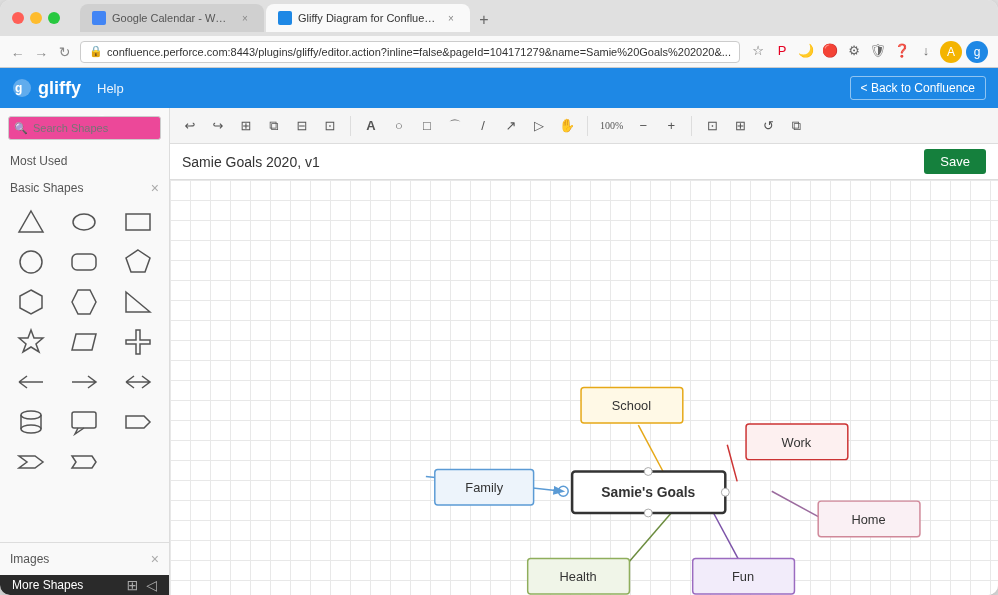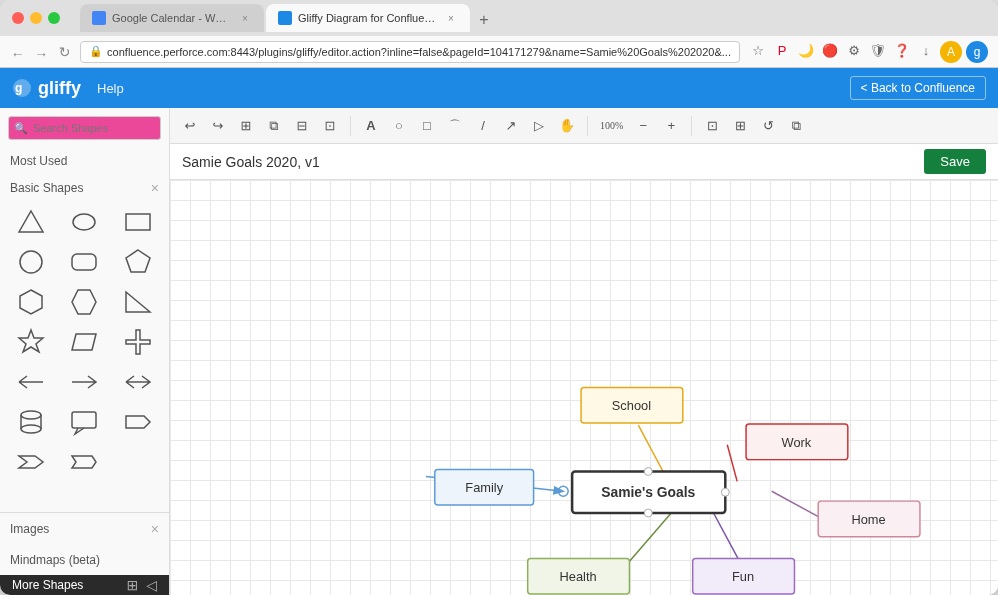--- a/index.html
+++ b/index.html
@@ -278,23 +278,20 @@
                   <path d="M2,8 L22,8 L26,14 L22,20 L2,20 L6,14 Z" fill="none" stroke="#555" stroke-width="1.5"></path>
                 </svg>
             </div>
           </div>
         </div>
 
         <div class="sidebar-bottom">
           <div class="sidebar-link">
             <span>Images</span>
             <span class="sidebar-link-close">×</span>
-          </div>
-          <div class="sidebar-link">
-            <span>Mindmaps (beta)</span>
           </div>
         </div>
 
         <div class="more-shapes-bar">
           <span style="color:white;font-size:12px;">More Shapes</span>
           <div class="more-shapes-icons">
             <span class="ms-icon">⊞</span>
             <span class="ms-icon">◁</span>
           </div>
         </div>

